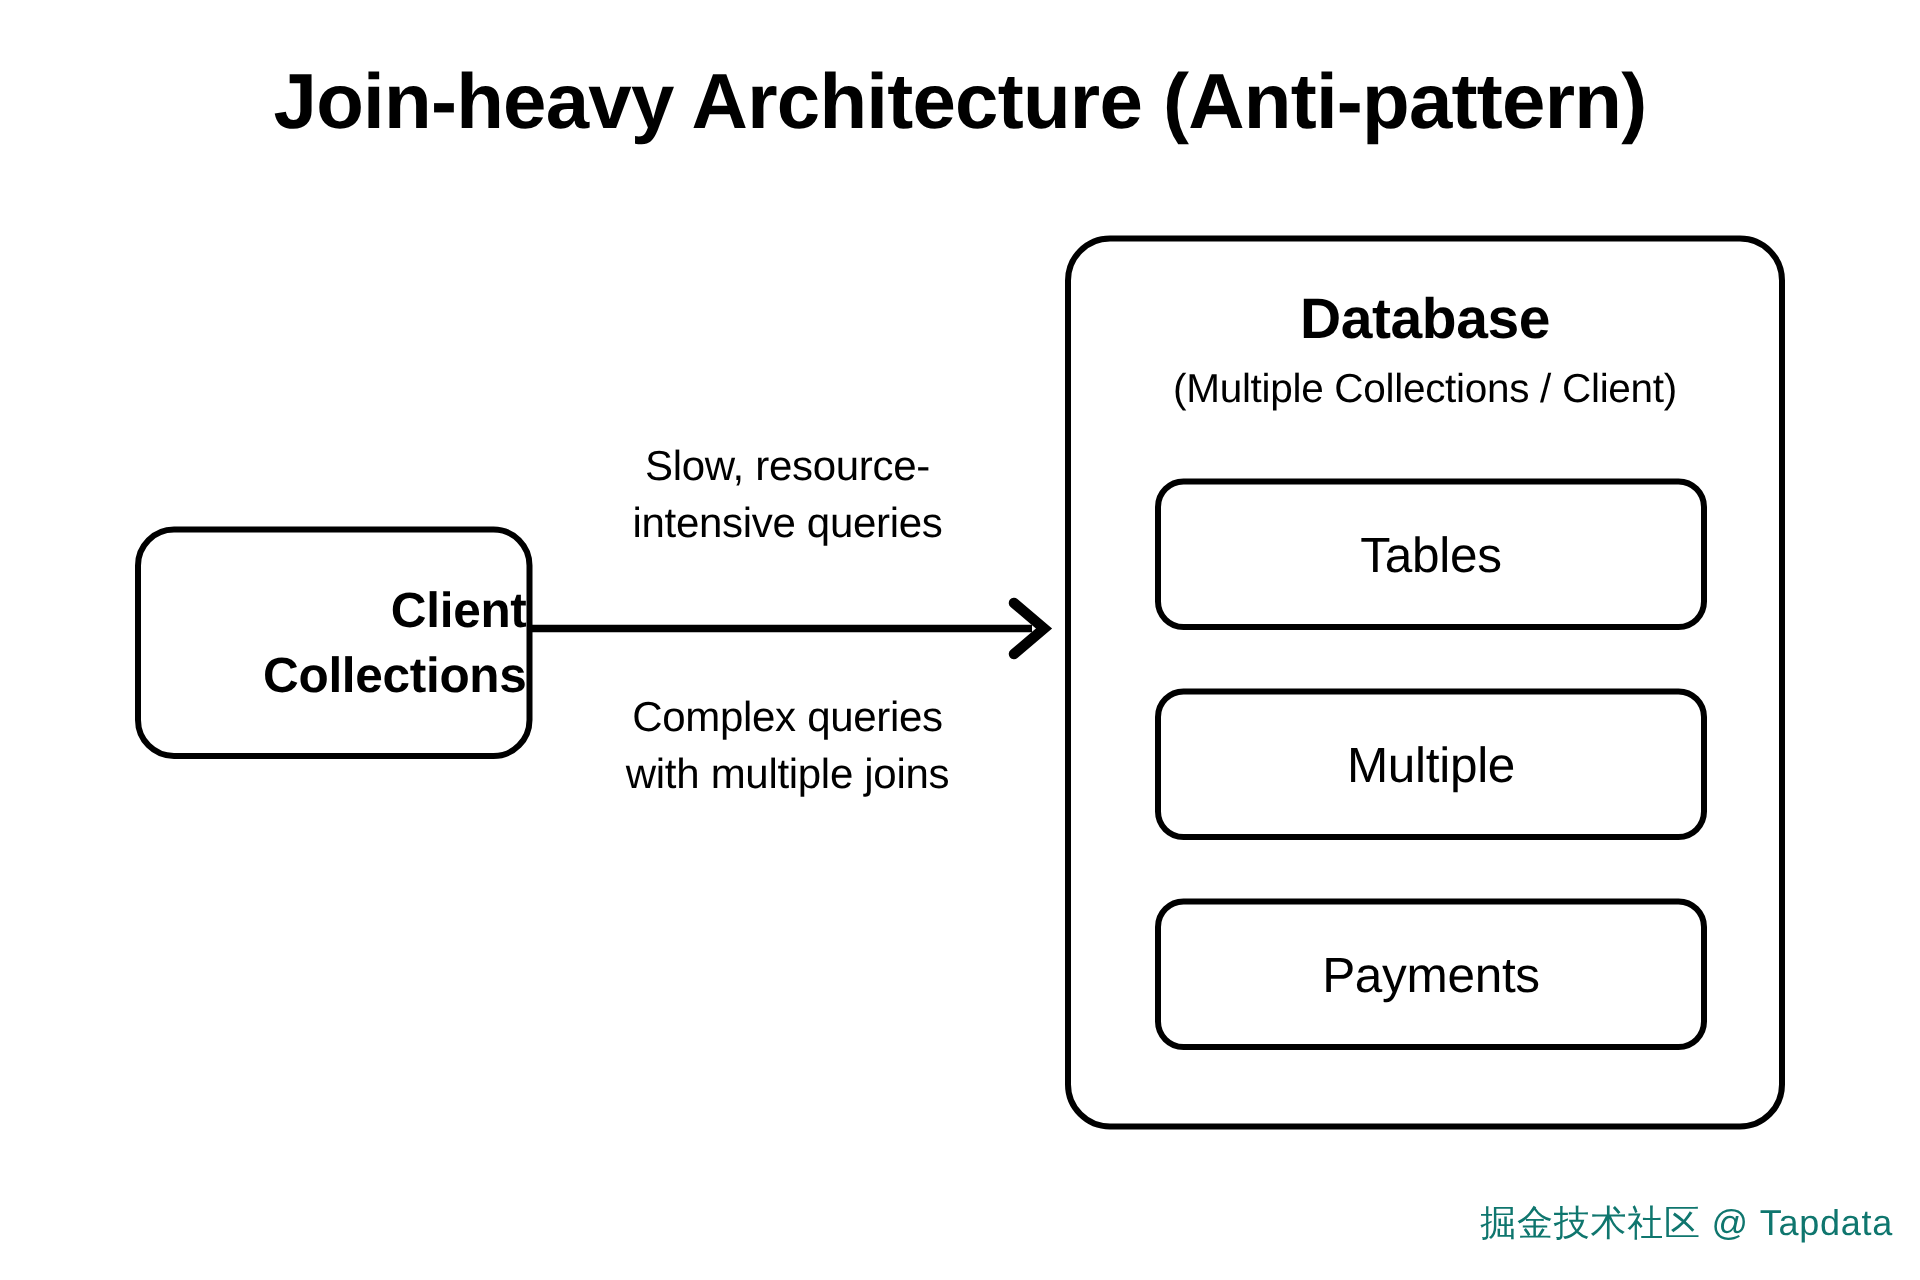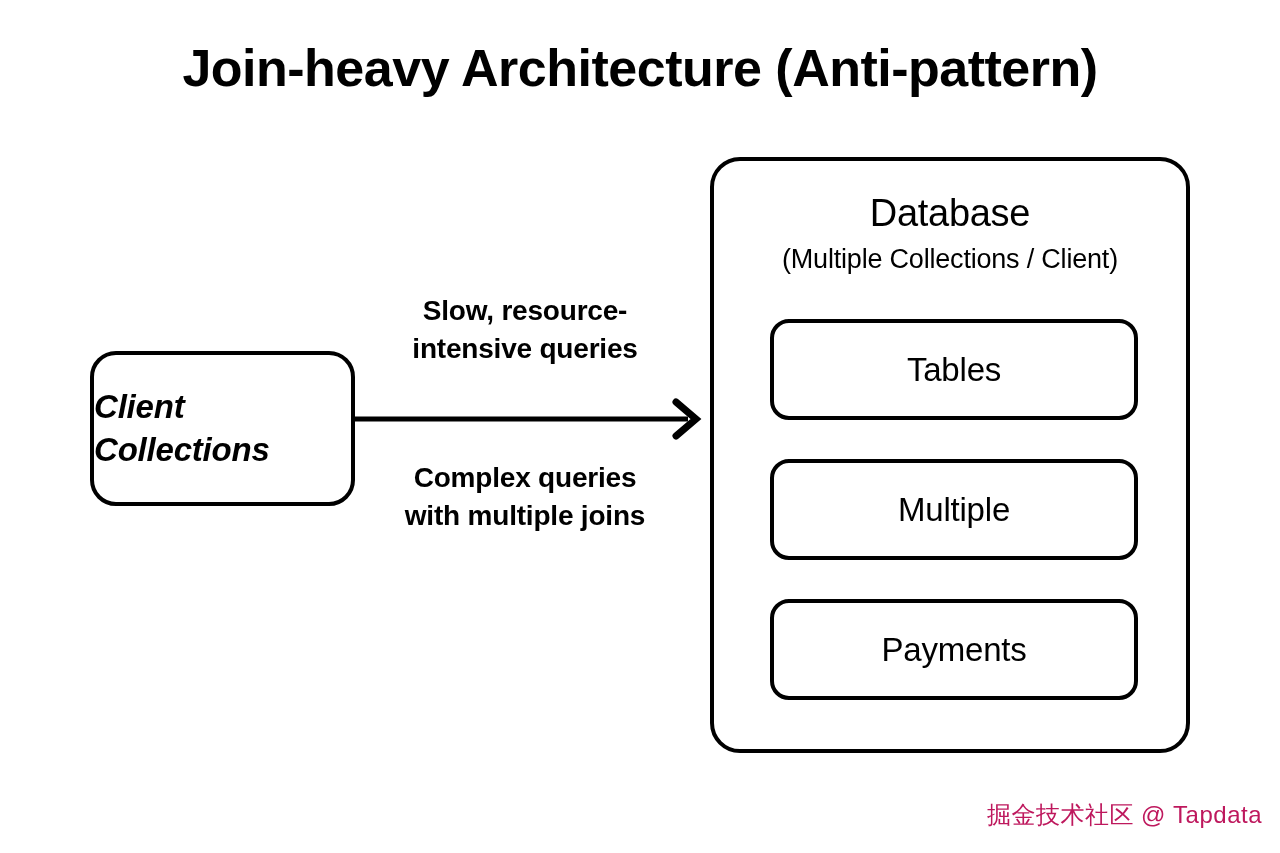--- a/index.html
+++ b/index.html
@@ -42,23 +42,22 @@
     left: 90px;
     top: 351px;
     width: 265px;
     height: 155px;
     box-sizing: border-box;
     border: 4px solid #000000;
     border-radius: 26px;
     background: #ffffff;
     display: flex;
     flex-direction: column;
-    align-items: flex-start;
+    align-items: flex-end;
     justify-content: center;
-    font-style: italic;
   }
   .client-line {
     font-size: 33px;
     font-weight: bold;
     line-height: 1.28;
     text-align: center;
     letter-spacing: -0.2px;
     white-space: nowrap;
   }
 
@@ -73,21 +72,20 @@
   }
 
   
   .arrow-label {
     position: absolute;
     width: 340px;
     text-align: center;
     font-size: 28px;
     line-height: 1.37;
     letter-spacing: -0.2px;
-    font-weight: bold;
   }
   .arrow-label.top {
     left: 355px;
     top: 292px;
   }
   .arrow-label.bottom {
     left: 355px;
     top: 459px;
   }
 
@@ -103,21 +101,21 @@
     border-radius: 30px;
     background: #ffffff;
   }
   .db-title {
     position: absolute;
     left: 0;
     top: 32px;
     width: 100%;
     text-align: center;
     font-size: 38px;
-    font-weight: normal;
+    font-weight: bold;
     letter-spacing: -0.3px;
     line-height: 1.1;
   }
   .db-subtitle {
     position: absolute;
     left: 0;
     top: 82px;
     width: 100%;
     text-align: center;
     font-size: 27px;
@@ -148,21 +146,21 @@
     font-weight: normal;
     letter-spacing: -0.2px;
   }
 
   
   .watermark {
     position: absolute;
     right: 18px;
     bottom: 22px;
     font-size: 24px;
-    color: #be185d;
+    color: #0f766e;
     letter-spacing: 0.5px;
     white-space: nowrap;
   }
 </style>
 </head>
 <body>
 
 <div class="canvas">
 
   <div class="diagram-title">Join-heavy Architecture (Anti-pattern)</div>

